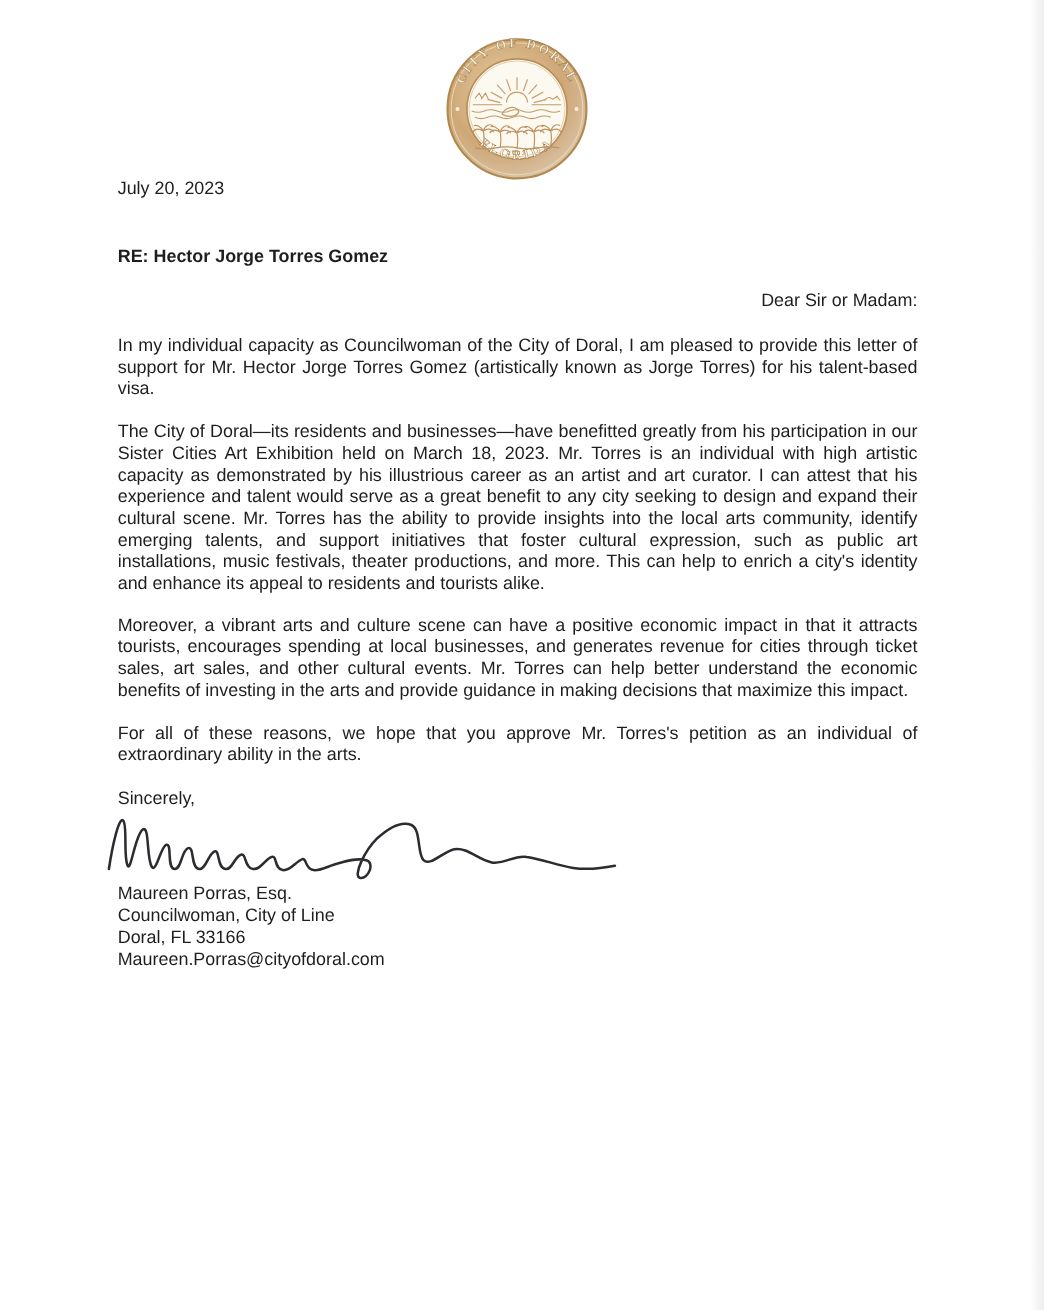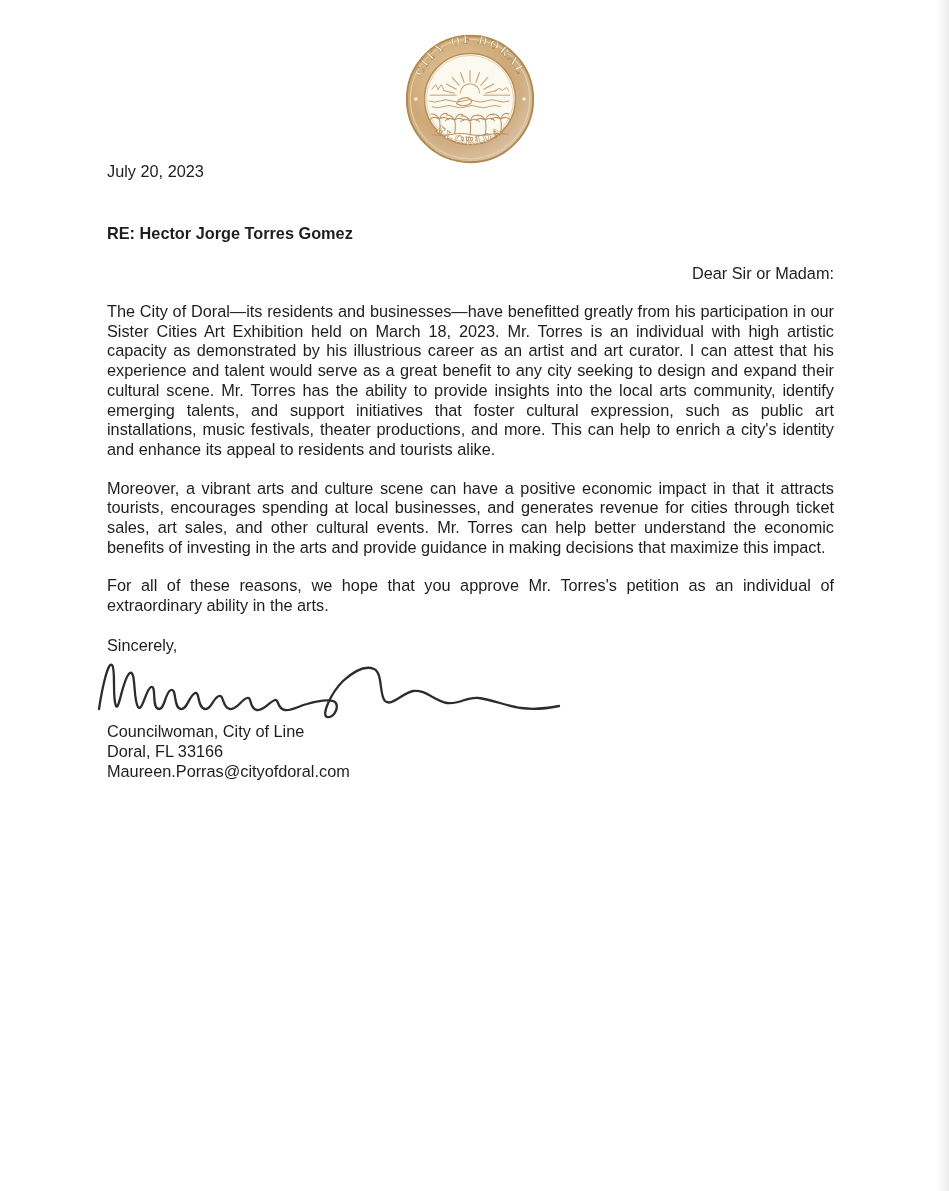--- a/index.html
+++ b/index.html
@@ -116,20 +116,21 @@
 
   <div class="content">
 
     <div class="date">July 20, 2023</div>
 
 
     <div class="re">RE: Hector Jorge Torres Gomez</div>
 
     <div class="salutation">Dear Sir or Madam:</div>
 
+    <p class="para first">In my individual capacity as Councilwoman of the City of Doral, I am pleased to provide this letter of support for Mr. Hector Jorge Torres Gomez (artistically known as Jorge Torres) for his talent-based visa.</p>
     <p class="para">The City of Doral—its residents and businesses—have benefitted greatly from his participation in our Sister Cities Art Exhibition held on March 18, 2023. Mr. Torres is an individual with high artistic capacity as demonstrated by his illustrious career as an artist and art curator. I can attest that his experience and talent would serve as a great benefit to any city seeking to design and expand their cultural scene. Mr. Torres has the ability to provide insights into the local arts community, identify emerging talents, and support initiatives that foster cultural expression, such as public art installations, music festivals, theater productions, and more. This can help to enrich a city's identity and enhance its appeal to residents and tourists alike.</p>
     <p class="para">Moreover, a vibrant arts and culture scene can have a positive economic impact in that it attracts tourists, encourages spending at local businesses, and generates revenue for cities through ticket sales, art sales, and other cultural events. Mr. Torres can help better understand the economic benefits of investing in the arts and provide guidance in making decisions that maximize this impact.</p>
     <p class="para">For all of these reasons, we hope that you approve Mr. Torres's petition as an individual of extraordinary ability in the arts.</p>
 
     <div class="closing">Sincerely,</div>
 
     <div class="signature">
       <svg width="480" height="72" viewBox="0 0 480 72">
         <path d="M6,60 C9,40 15,12 19,16 C23,20 19,48 23,57 C26,63 30,28 37,24
                  C43,21 40,50 45,58 C49,64 53,40 58,38 C64,36 58,60 66,60
@@ -137,20 +138,21 @@
                  C107,42 104,59 112,60 C118,61 120,49 126,47 C131,45 129,59 137,60
                  C144,61 148,51 154,49 C159,47 156,60 164,61 C171,62 176,53 182,51
                  C186,50 184,60 192,61 C198,62 206,57 214,55 C224,52 232,50 240,52
                  C248,54 242,70 234,68 C228,66 238,44 250,32 C260,23 272,16 281,20
                  C290,24 286,46 292,52 C298,58 310,44 320,42 C332,40 342,52 354,54
                  C366,56 374,47 386,49 C400,51 414,57 428,59 C442,61 456,59 466,57" fill="none" stroke="#2b2b30" stroke-width="2.3" stroke-linecap="round"></path>
       </svg>
     </div>
 
     <div class="sigblock">
+      <div>Maureen Porras, Esq.</div>
       <div>Councilwoman, City of Line</div>
       <div>Doral, FL 33166</div>
       <div>Maureen.Porras@cityofdoral.com</div>
     </div>
 
   </div>
 
   <div class="scan-edge-right"></div>
 </div>
 

